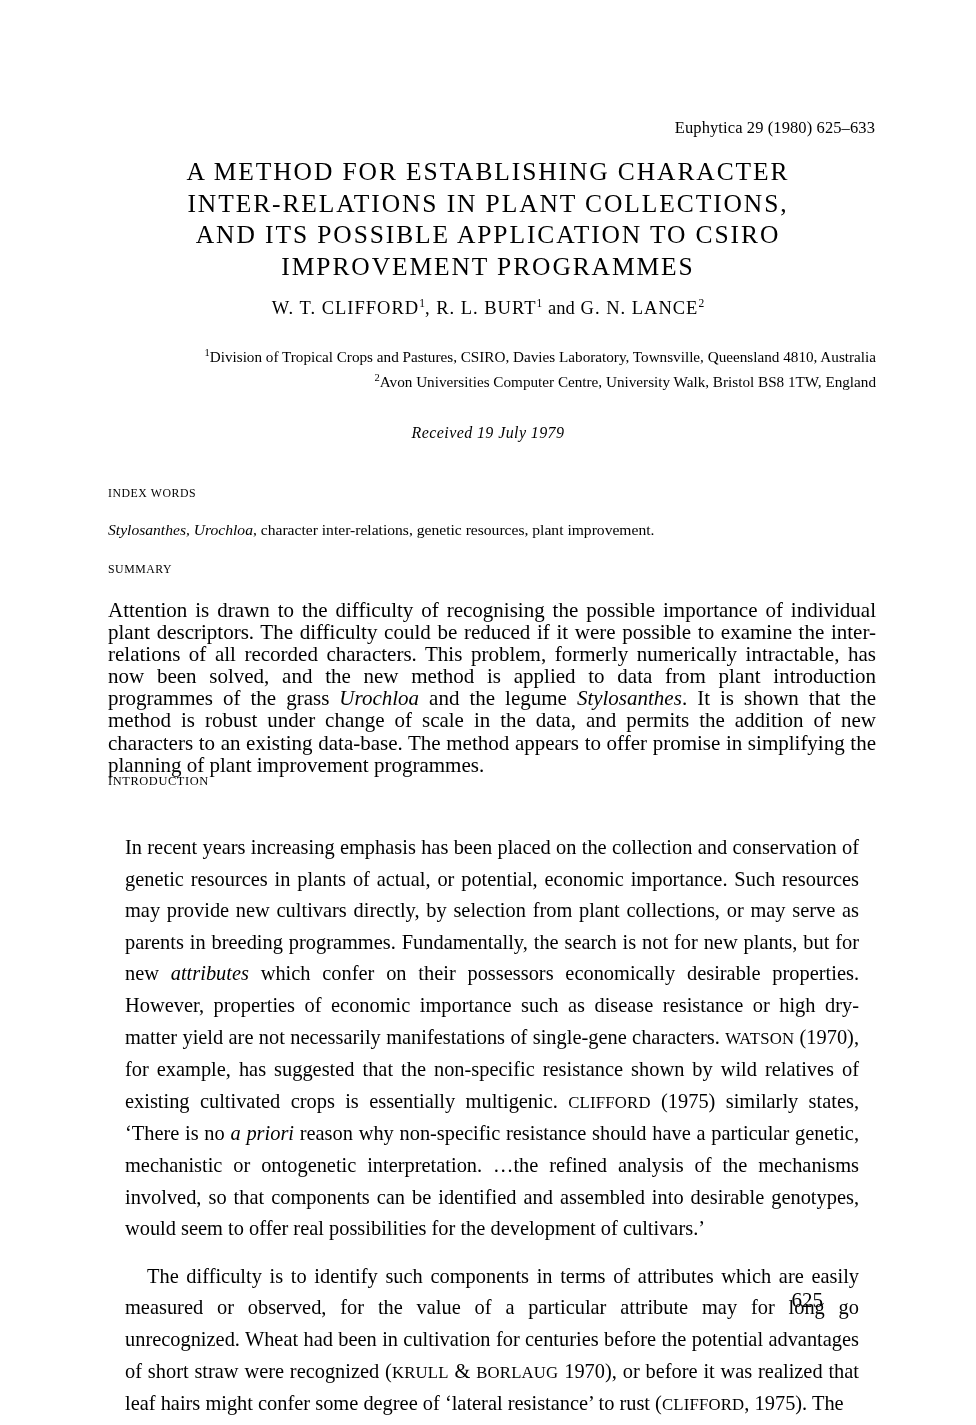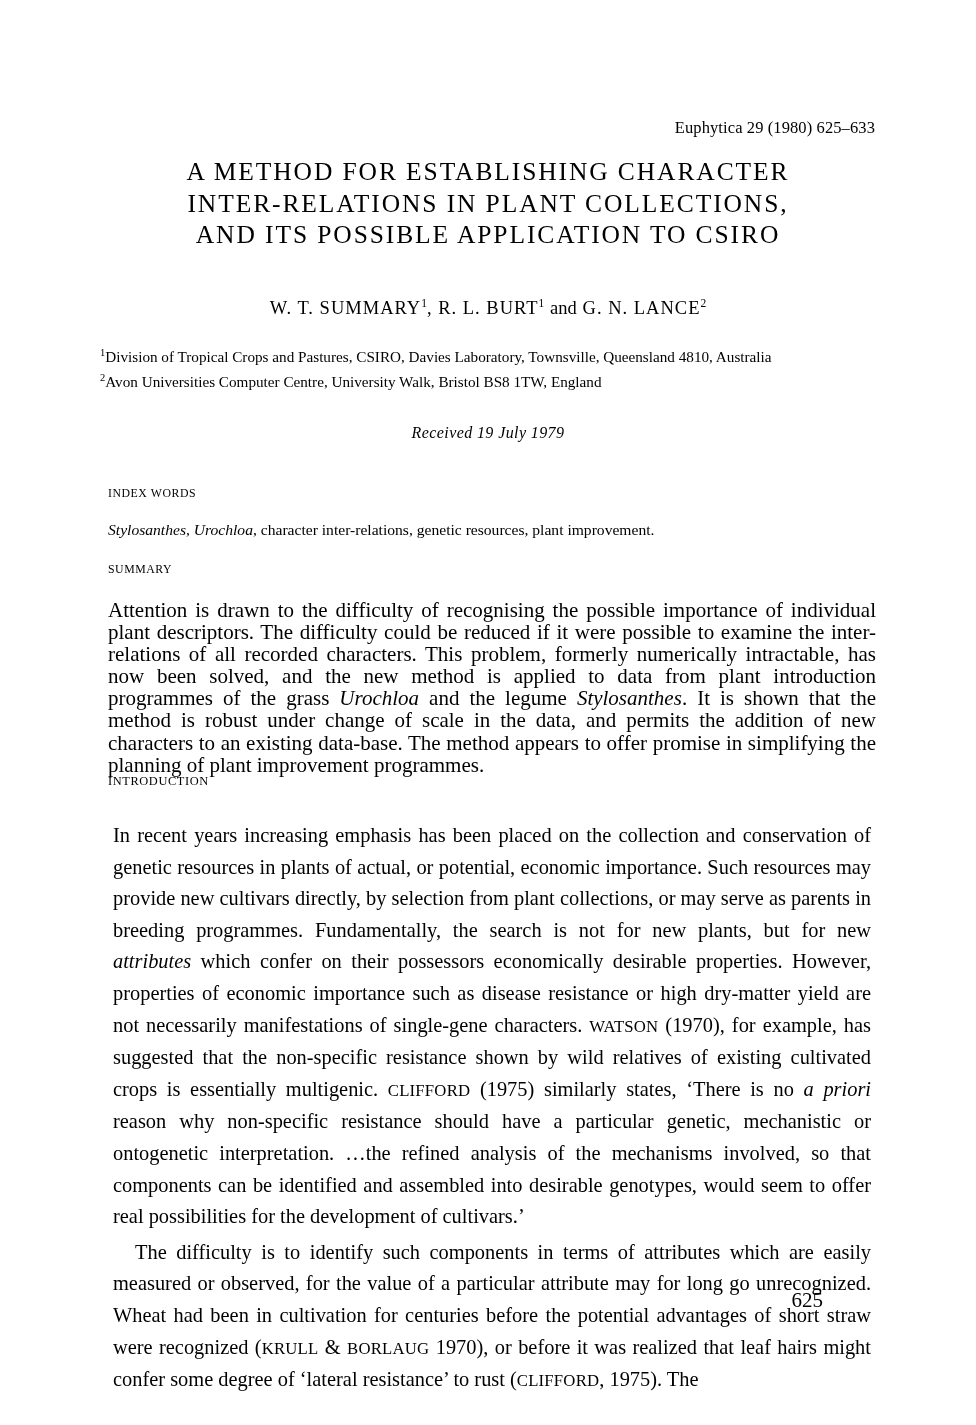--- a/index.html
+++ b/index.html
@@ -62,21 +62,21 @@
   }
   .authors sup { font-size: 11.5px; letter-spacing: 0; vertical-align: super; }
   .authors .conj { letter-spacing: .1px; }
 
   
   .affiliations {
     position: absolute;
     left: 100px;
     top: 343px;
     width: 776px;
-    text-align: left;
+    text-align: right;
     font-size: 15.2px;
     line-height: 20.6px;
   }
   .affiliations sup { font-size: 10.5px; vertical-align: super; }
 
   
   .received {
     position: absolute;
     left: 100px;
     top: 424px;
@@ -124,21 +124,21 @@
   
   .body-text {
     position: absolute;
     left: 109px;
     top: 816px;
     width: 766px;
     font-size: 20.4px;
     line-height: 31.6px;
     text-align: justify;
   }
-  .body-text p { margin: 4px; }
+  .body-text p { margin: 16px; }
   .body-text p.indent { text-indent: 22px; }
   .body-text i { font-style: italic; }
   .sc {
     font-size: 0.82em;
     letter-spacing: .2px;
   }
 
   
   .page-number {
     position: absolute;
@@ -155,23 +155,24 @@
 <body>
 
 <div class="page">
 
   <div class="journal-ref">Euphytica 29 (1980) 625–633</div>
 
   <div class="title-block">
     <div class="title-line">A METHOD FOR ESTABLISHING CHARACTER</div>
     <div class="title-line">INTER-RELATIONS IN PLANT COLLECTIONS,</div>
     <div class="title-line">AND ITS POSSIBLE APPLICATION TO CSIRO</div>
+    <div class="title-line">IMPROVEMENT PROGRAMMES</div>
   </div>
 
-  <div class="authors"><span>W. T. SUMMARY</span><sup>1</sup>, <span>R. L. BURT</span><sup>1</sup> <span class="conj">and</span> <span>G. N. LANCE</span><sup>2</sup></div>
+  <div class="authors"><span>W. T. CLIFFORD</span><sup>1</sup>, <span>R. L. BURT</span><sup>1</sup> <span class="conj">and</span> <span>G. N. LANCE</span><sup>2</sup></div>
 
   <div class="affiliations">
     <div><sup>1</sup><span>Division of Tropical Crops and Pastures, CSIRO, Davies Laboratory, Townsville, Queensland 4810, Australia</span></div>
     <div><sup>2</sup><span>Avon Universities Computer Centre, University Walk, Bristol BS8 1TW, England</span></div>
   </div>
 
   <div class="received">Received 19 July 1979</div>
 
   <div class="small-heading" id="index-words-heading">INDEX WORDS</div>
 

